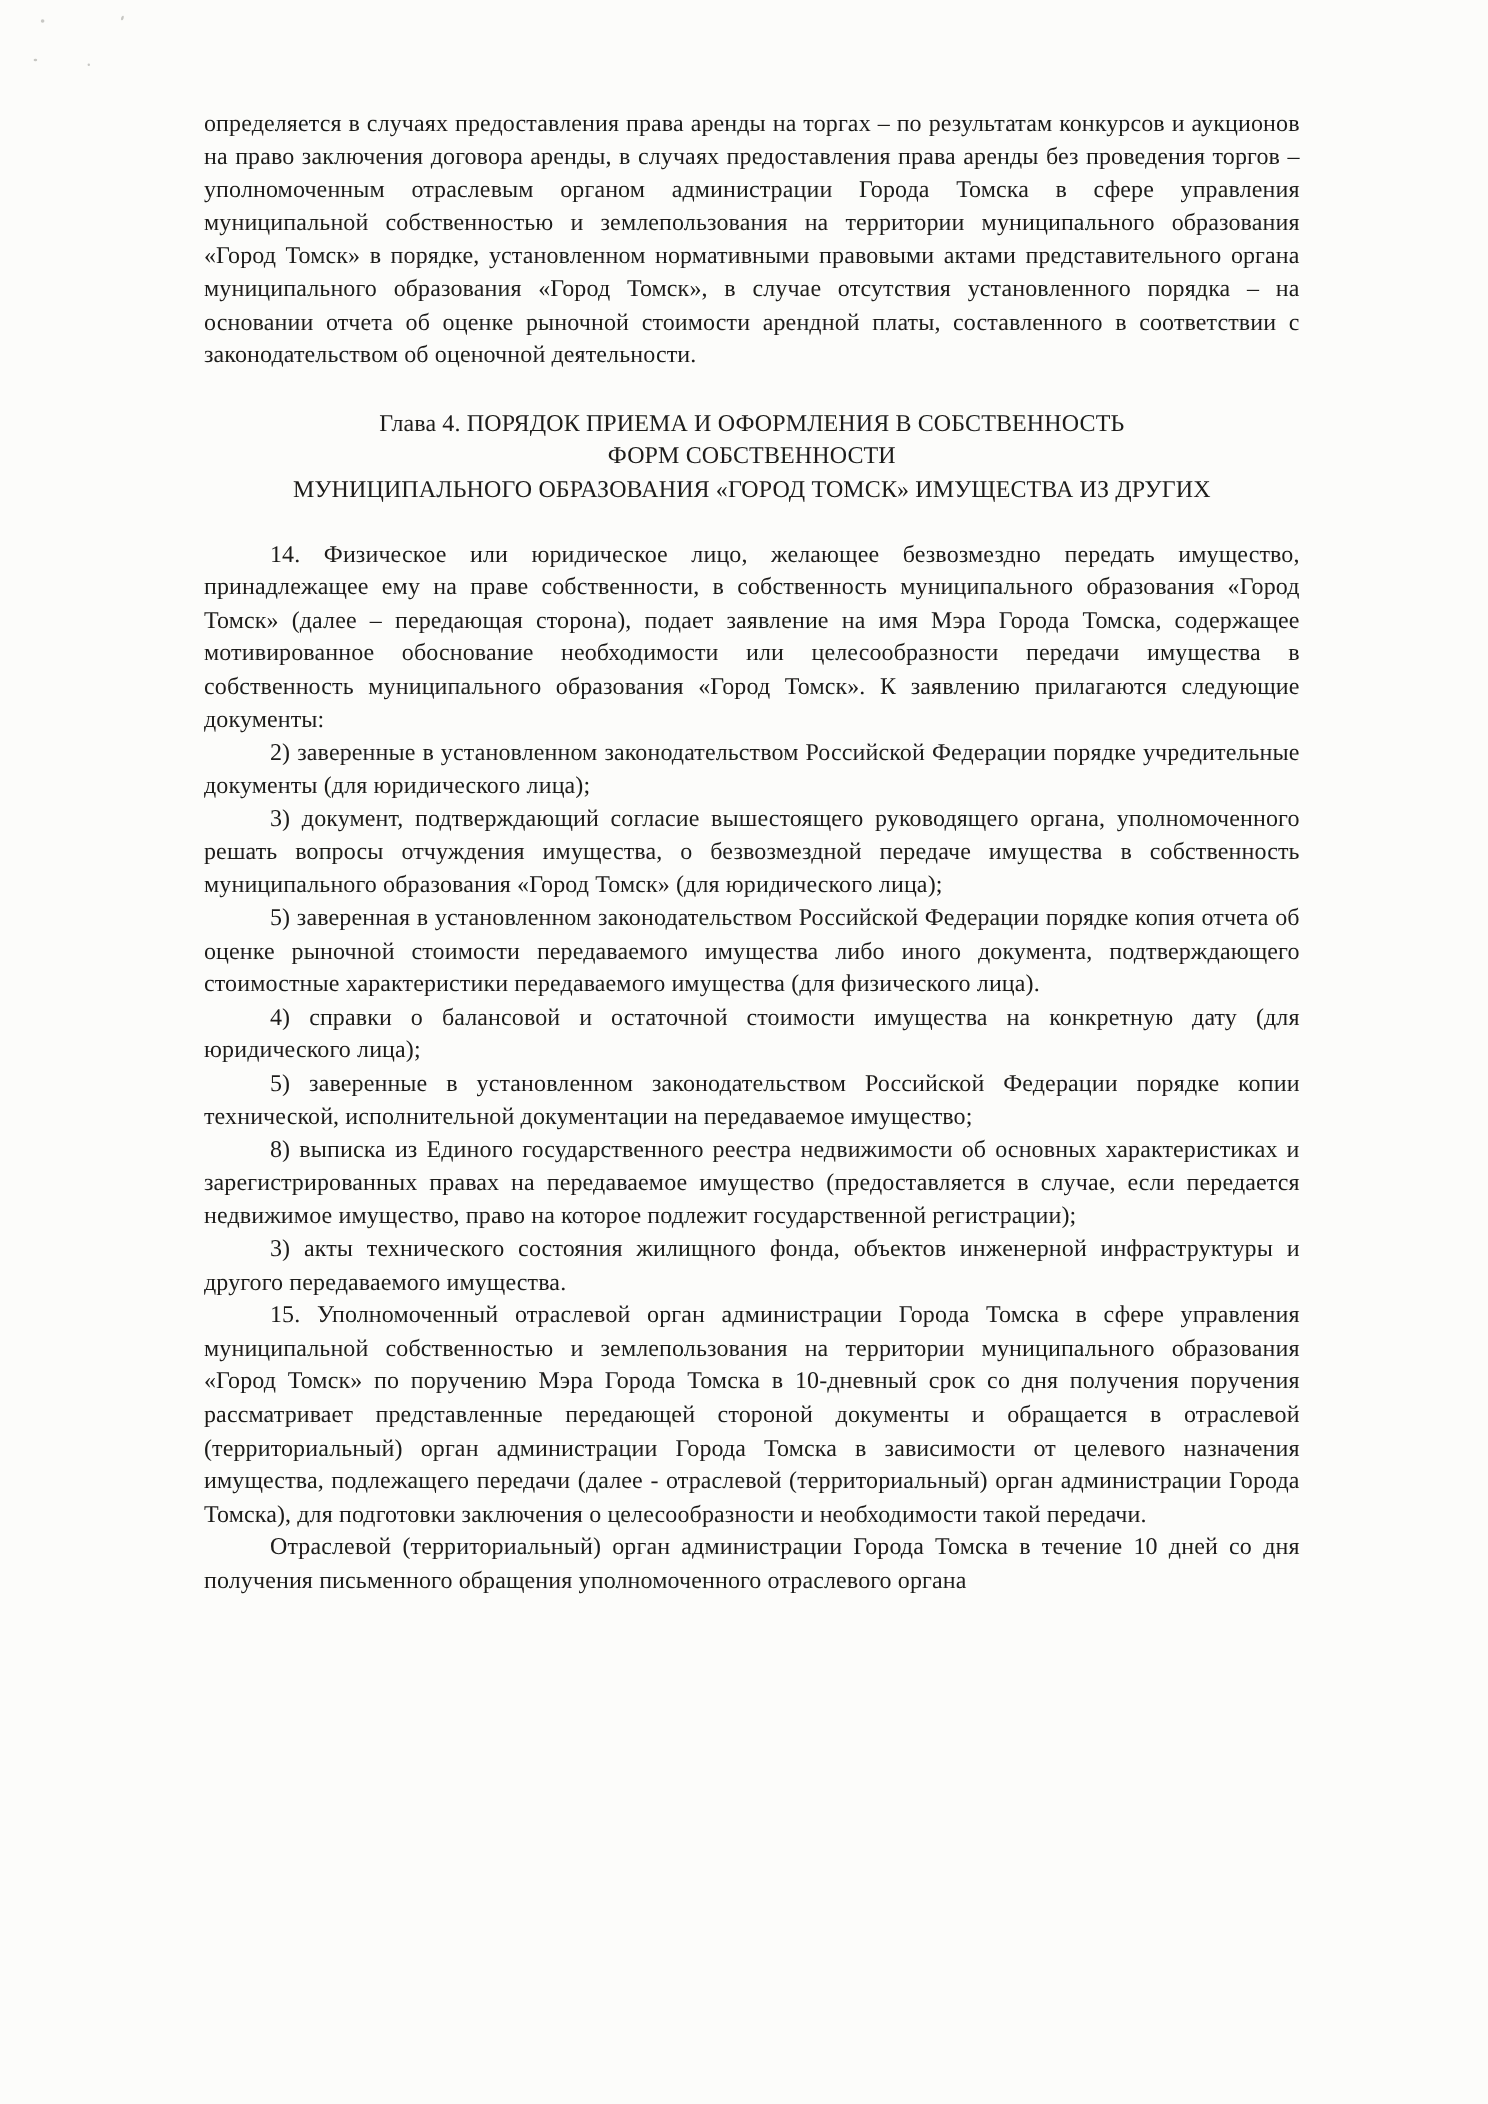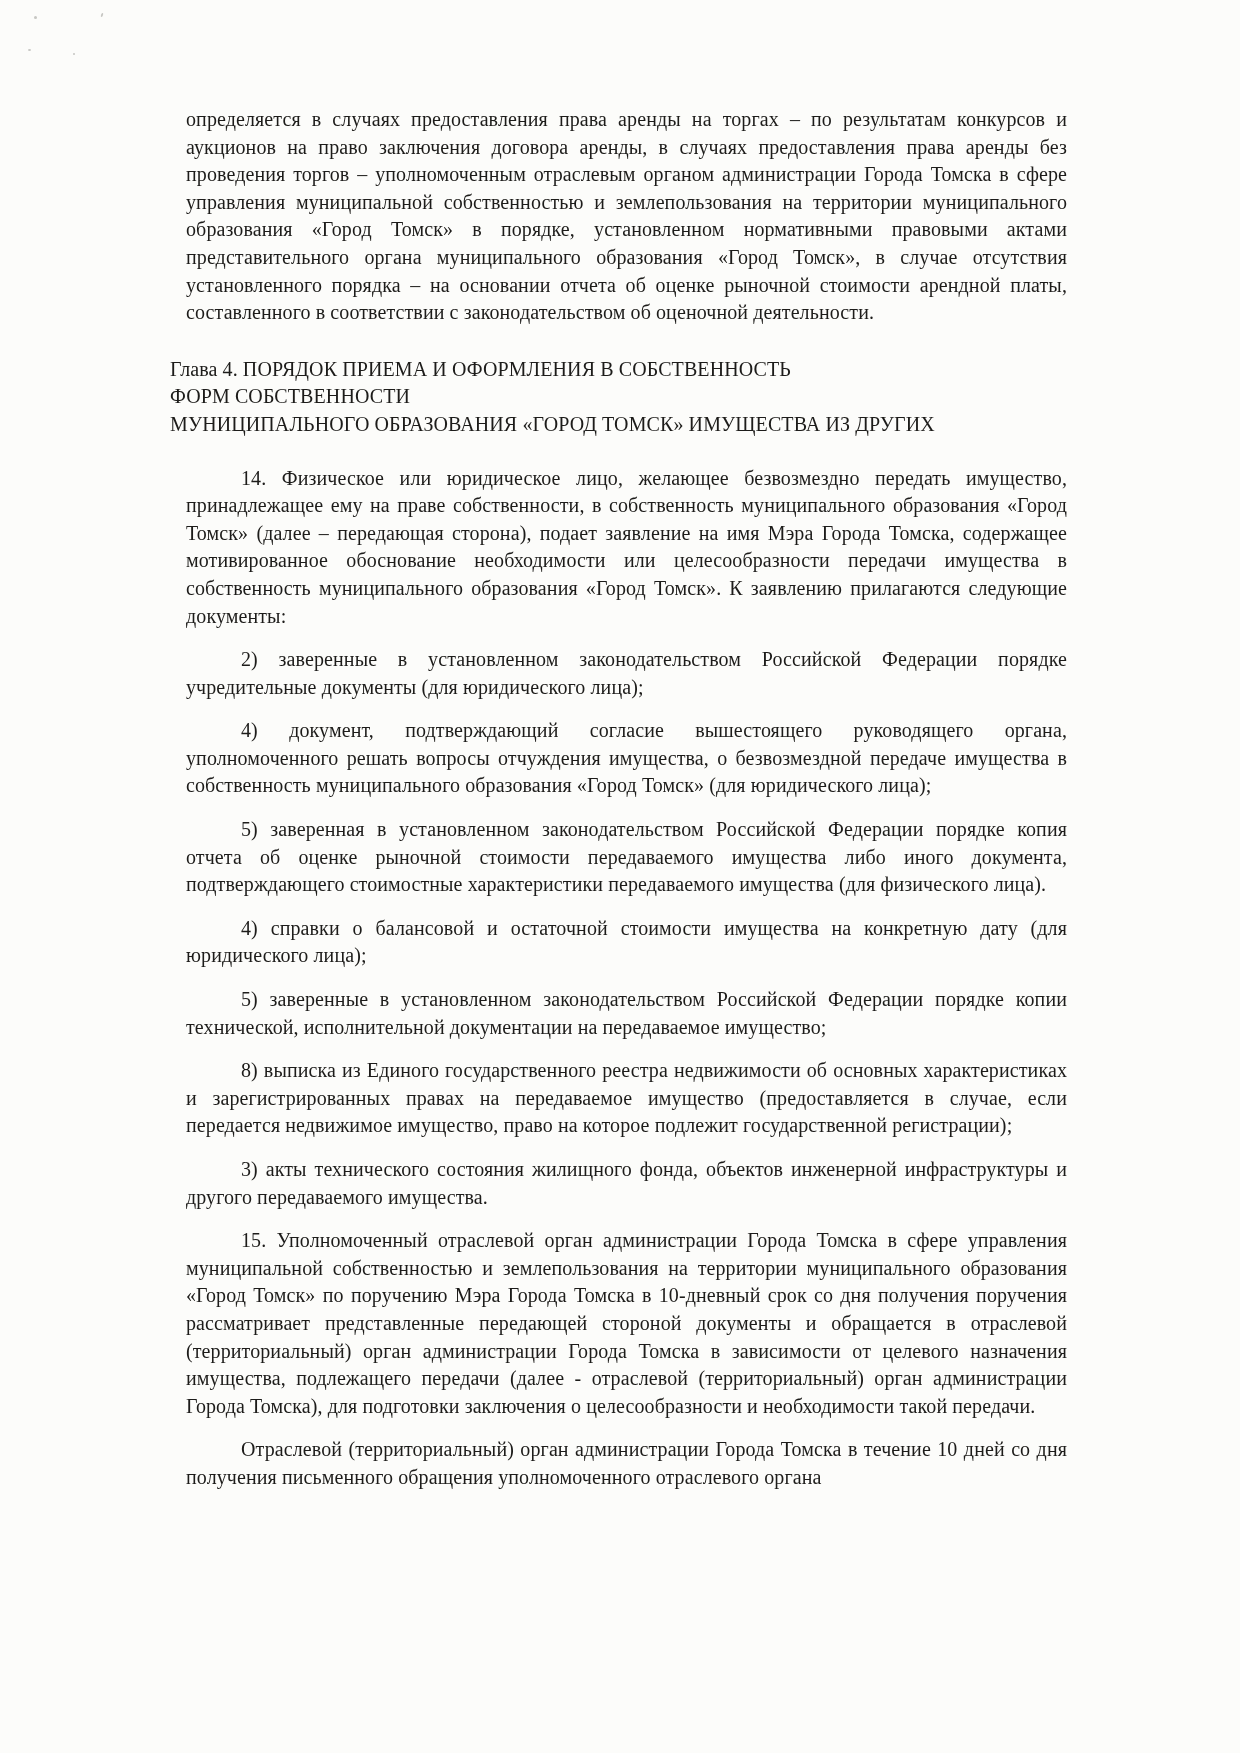--- a/index.html
+++ b/index.html
@@ -42,29 +42,29 @@
     width: 913px;
     font-size: 20px;
     line-height: 27.6px;
     text-align: justify;
     text-justify: inter-word;
     letter-spacing: 0.1px;
   }
 
   .para {
     text-indent: 55px;
-    margin: 16px;
+    margin: 0;
   }
 
   .para.no-indent {
     text-indent: 0;
   }
 
   .chapter-heading {
-    text-align: left;
+    text-align: center;
     text-indent: 0;
     margin: 29px 0 26px 0;
   }
   .chapter-heading .h-line {
     line-height: 27.6px;
   }
 </style>
 </head>
 <body>
 
@@ -83,21 +83,21 @@
       <div class="h-line">Глава 4. ПОРЯДОК ПРИЕМА И ОФОРМЛЕНИЯ В СОБСТВЕННОСТЬ</div>
       <div class="h-line">ФОРМ СОБСТВЕННОСТИ</div>
       <div class="h-line">МУНИЦИПАЛЬНОГО ОБРАЗОВАНИЯ «ГОРОД ТОМСК» ИМУЩЕСТВА ИЗ ДРУГИХ</div>
     </div>
 
     <p class="para">14. Физическое или юридическое лицо, желающее безвозмездно передать имущество, принадлежащее ему на праве собственности, в собственность муниципального образования «Город Томск» (далее – передающая сторона), подает заявление на имя Мэра Города Томска, содержащее мотивированное обоснование необходимости или целесообразности передачи имущества в собственность муниципального образования «Город Томск». К заявлению прилагаются следующие документы:</p>
 
 
     <p class="para">2) заверенные в установленном законодательством Российской Федерации порядке учредительные документы (для юридического лица);</p>
 
-    <p class="para">4) документ, подтверждающий согласие вышестоящего руководящего органа, уполномоченного решать вопросы отчуждения имущества, о безвозмездной передаче имущества в собственность муниципального образования «Город Томск» (для юридического лица);</p>
+    <p class="para">3) документ, подтверждающий согласие вышестоящего руководящего органа, уполномоченного решать вопросы отчуждения имущества, о безвозмездной передаче имущества в собственность муниципального образования «Город Томск» (для юридического лица);</p>
 
 
     <p class="para">5) заверенная в установленном законодательством Российской Федерации порядке копия отчета об оценке рыночной стоимости передаваемого имущества либо иного документа, подтверждающего стоимостные характеристики передаваемого имущества (для физического лица).</p>
 
     <p class="para">4) справки о балансовой и остаточной стоимости имущества на конкретную дату (для юридического лица);</p>
 
     <p class="para">5) заверенные в установленном законодательством Российской Федерации порядке копии технической, исполнительной документации на передаваемое имущество;</p>
 
     <p class="para">8) выписка из Единого государственного реестра недвижимости об основных характеристиках и зарегистрированных правах на передаваемое имущество (предоставляется в случае, если передается недвижимое имущество, право на которое подлежит государственной регистрации);</p>
 

